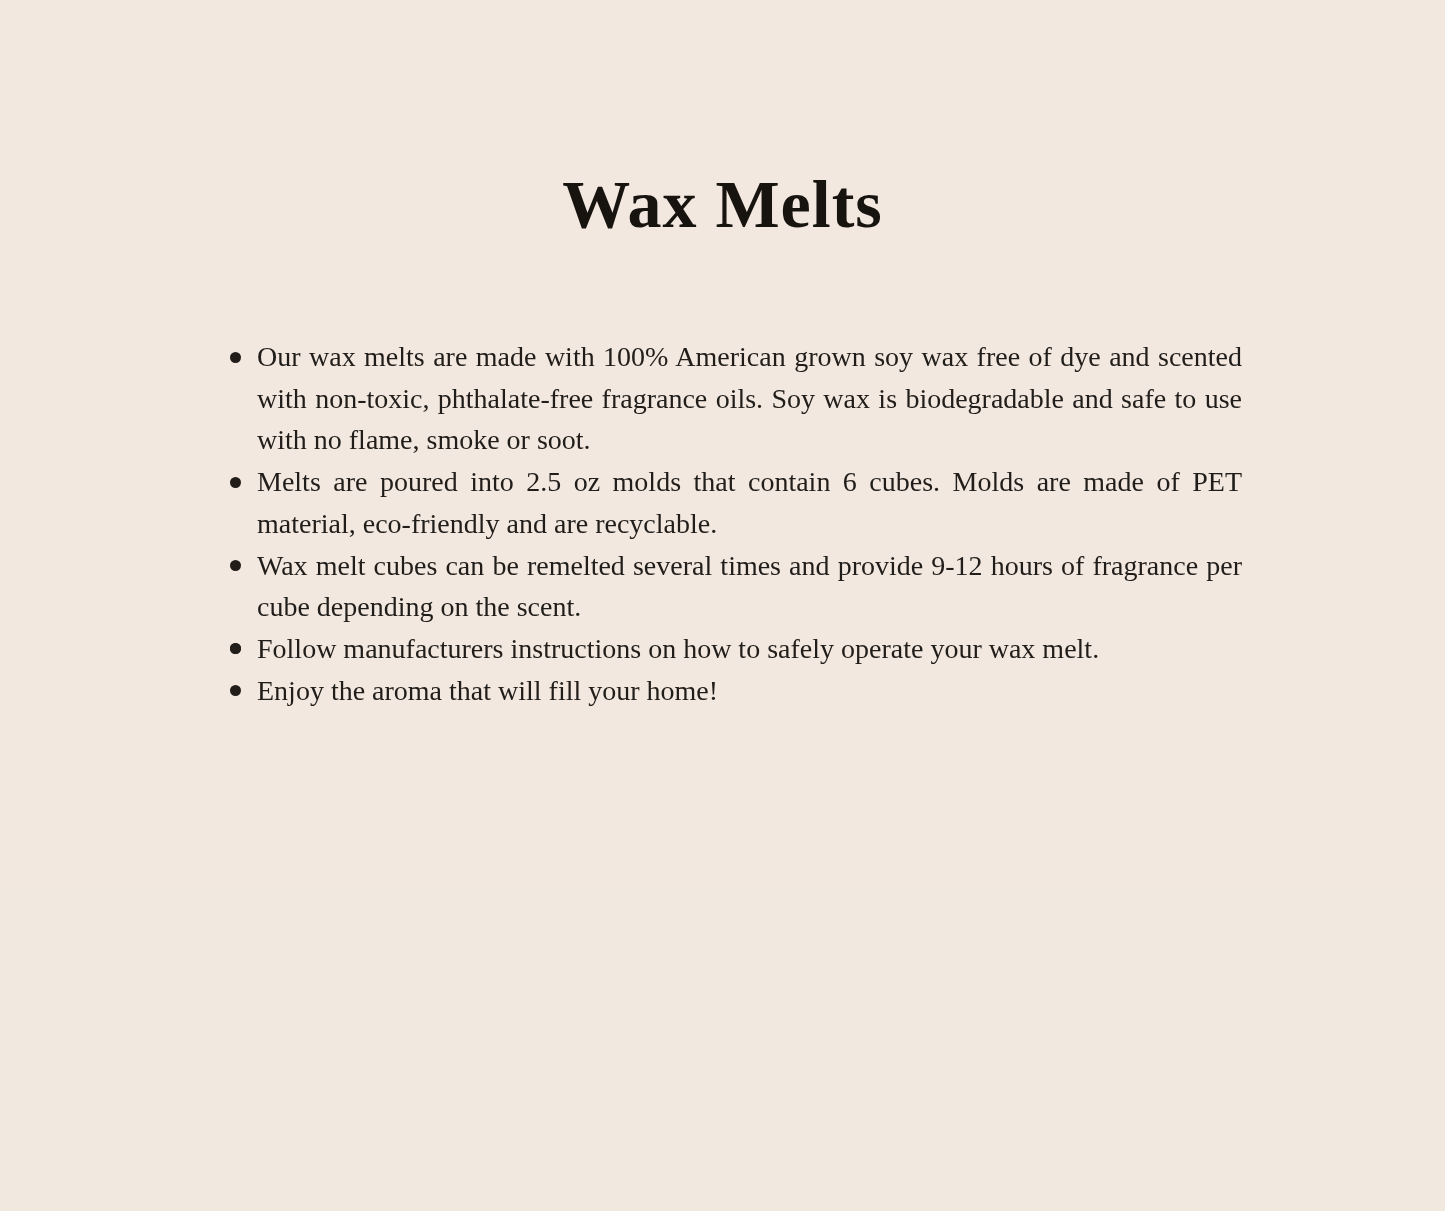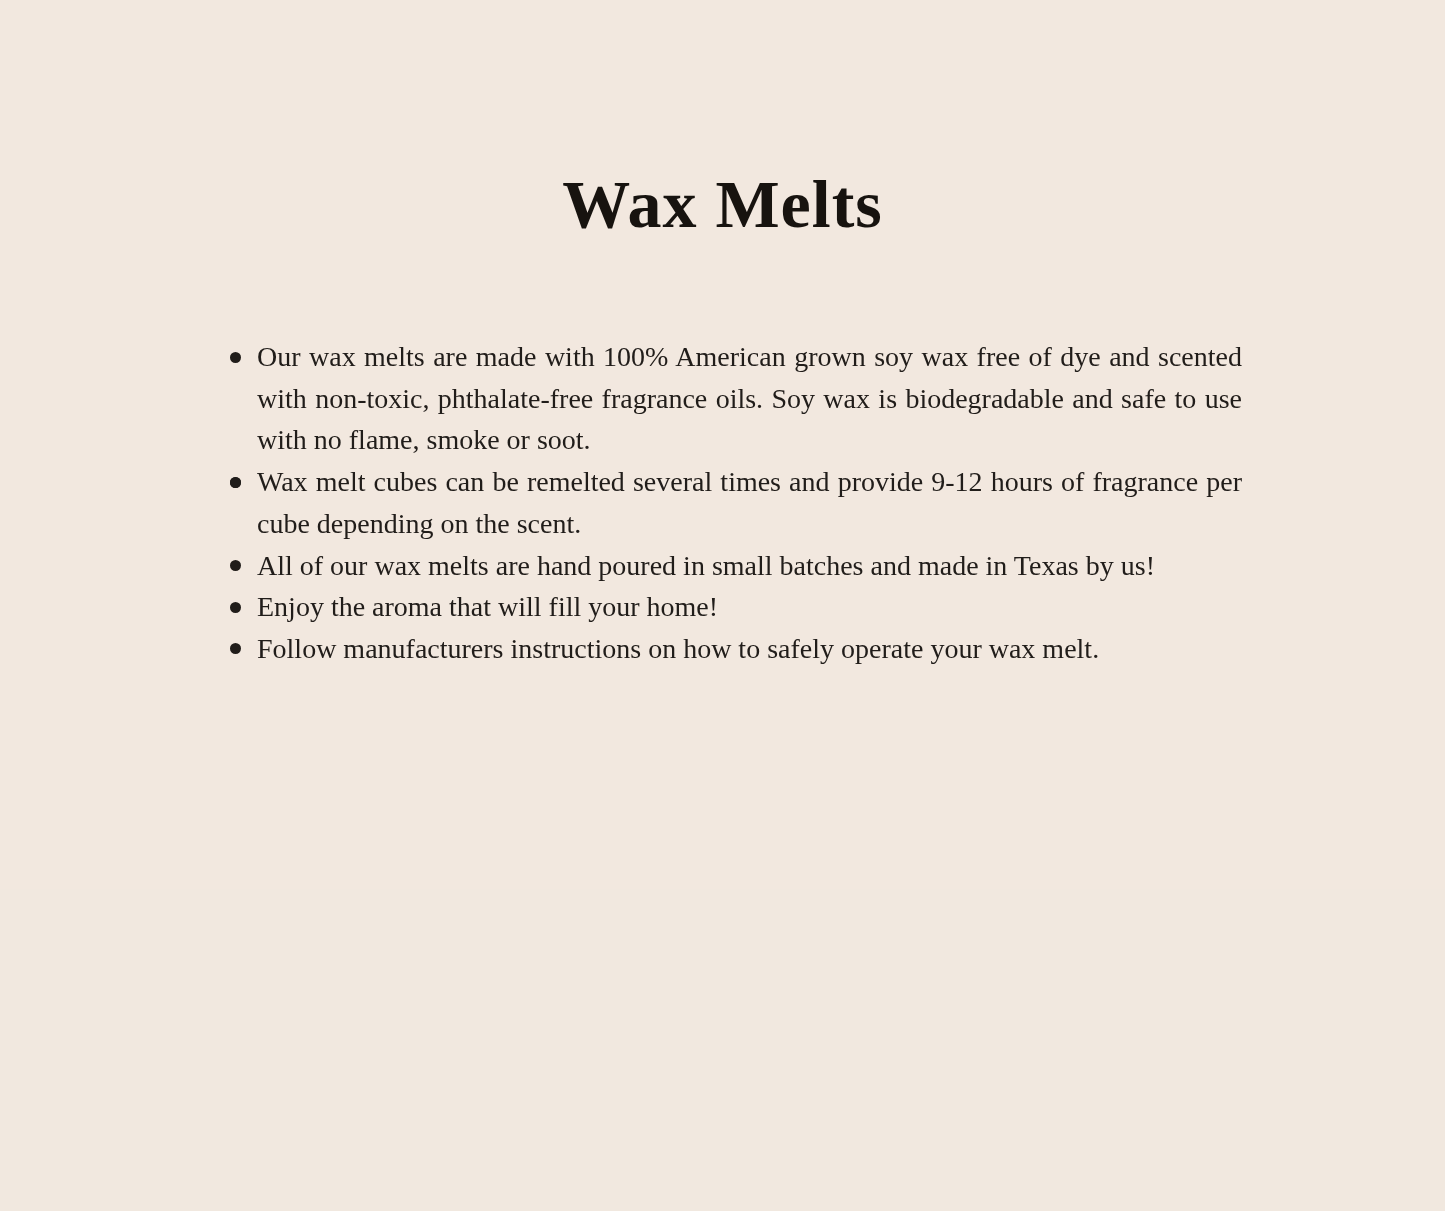--- a/index.html
+++ b/index.html
@@ -55,31 +55,31 @@
 
 <div class="canvas">
   <h1 class="page-title">Wax Melts</h1>
   <ul class="info-list">
     <li>
       <span class="bullet"></span>
       <span>Our wax melts are made with 100% American grown soy wax free of dye and scented with non-toxic, phthalate-free fragrance oils. Soy wax is biodegradable and safe to use with no flame, smoke or soot.</span>
     </li>
     <li>
       <span class="bullet"></span>
+      <span>Melts are poured into 2.5 oz molds that contain 6 cubes. Molds are made of PET material, eco-friendly and are recyclable.</span>
     </li>
     <li>
       <span class="bullet"></span>
       <span>Wax melt cubes can be remelted several times and provide 9-12 hours of fragrance per cube depending on the scent.</span>
     </li>
     <li>
       <span class="bullet"></span>
-      <span>All of our wax melts are hand poured in small batches and made in Texas by us!</span>
+    </li>
+    <li>
+      <span class="bullet"></span>
+      <span>Follow manufacturers instructions on how to safely operate your wax melt.</span>
     </li>
     <li>
       <span class="bullet"></span>
       <span>Enjoy the aroma that will fill your home!</span>
     </li>
-    <li>
-      <span class="bullet"></span>
-      <span>Follow manufacturers instructions on how to safely operate your wax melt.</span>
-    </li>
   </ul>
 </div>
 
 </body></html>

